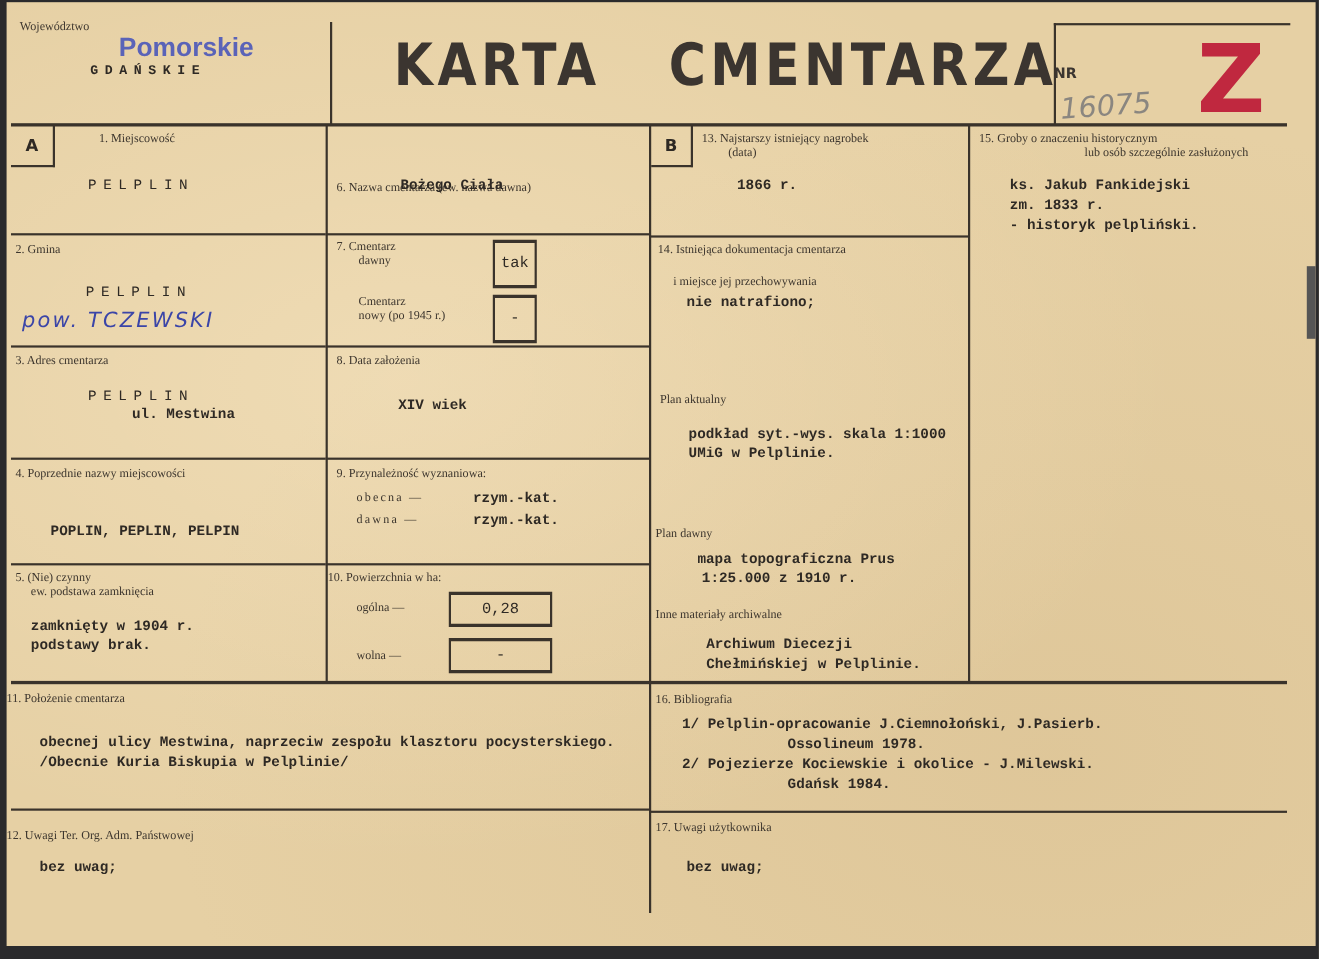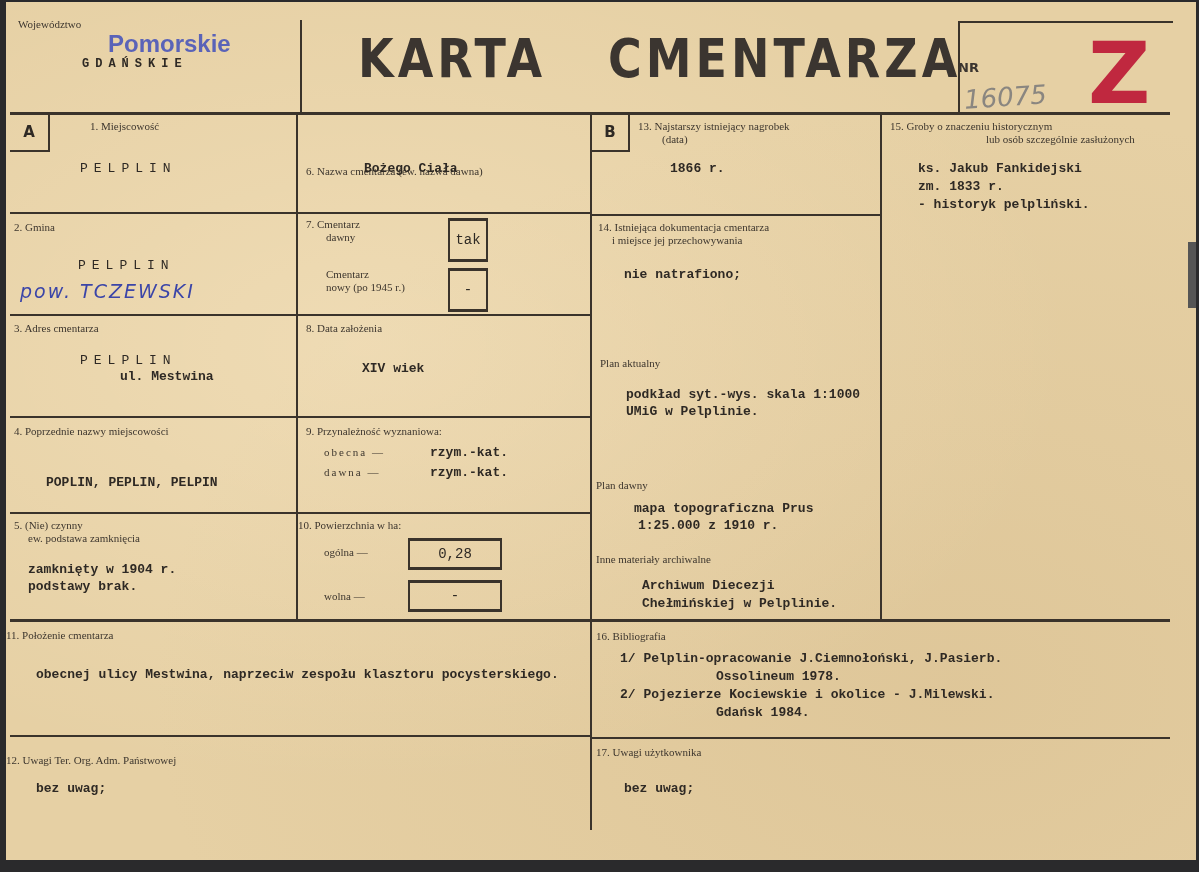--- a/index.html
+++ b/index.html
@@ -98,35 +98,36 @@
   <div class="lbl" style="left:292px;top:517px;">10. Powierzchnia w ha:</div>
   <div class="lbl" style="left:318px;top:544px;">ogólna —</div>
   <div class="valbox" style="left:402px;top:536px;width:90px;height:26px;">0,28</div>
   <div class="lbl" style="left:318px;top:588px;">wolna —</div>
   <div class="valbox" style="left:402px;top:578px;width:90px;height:26px;">-</div>
 
   <div class="hl" style="left:4px;top:617px;width:1160px;height:3px;"></div>
 
   <div class="lbl" style="left:0px;top:627px;">11. Położenie cmentarza</div>
   <div class="tw" style="left:30px;top:664px;">obecnej ulicy Mestwina, naprzeciw zespołu klasztoru pocysterskiego.</div>
+  <div class="tw" style="left:30px;top:682px;">/Obecnie Kuria Biskupia w Pelplinie/</div>
 
   <div class="hl" style="left:4px;top:733px;width:580px;"></div>
 
   <div class="lbl" style="left:0px;top:752px;">12. Uwagi Ter. Org. Adm. Państwowej</div>
   <div class="tw" style="left:30px;top:778px;">bez uwag;</div>
 
   <div class="boxmark" style="left:586px;top:112px;width:36px;height:36px;border-top:none;border-left:none;">B</div>
 
   <div class="lbl" style="left:632px;top:118px;">13. Najstarszy istniejący nagrobek</div>
   <div class="lbl" style="left:656px;top:131px;">(data)</div>
   <div class="tw" style="left:664px;top:158px;">1866 r.</div>
   <div class="hl" style="left:584px;top:212px;width:290px;"></div>
 
   <div class="lbl" style="left:592px;top:219px;">14. Istniejąca dokumentacja cmentarza</div>
-  <div class="lbl" style="left:606px;top:232px;">i miejsce jej przechowywania</div>
+  <div class="lbl" style="left:606px;top:248px;">i miejsce jej przechowywania</div>
   <div class="tw" style="left:618px;top:264px;">nie natrafiono;</div>
   <div class="lbl" style="left:594px;top:355px;">Plan aktualny</div>
   <div class="tw" style="left:620px;top:384px;">podkład syt.-wys. skala 1:1000</div>
   <div class="tw" style="left:620px;top:401px;">UMiG w Pelplinie.</div>
   <div class="lbl" style="left:590px;top:477px;">Plan dawny</div>
   <div class="tw" style="left:628px;top:498px;">mapa topograficzna Prus</div>
   <div class="tw" style="left:632px;top:515px;">1:25.000 z 1910 r.</div>
   <div class="lbl" style="left:590px;top:551px;">Inne materiały archiwalne</div>
   <div class="tw" style="left:636px;top:575px;">Archiwum Diecezji</div>
   <div class="tw" style="left:636px;top:593px;">Chełmińskiej w Pelplinie.</div>

